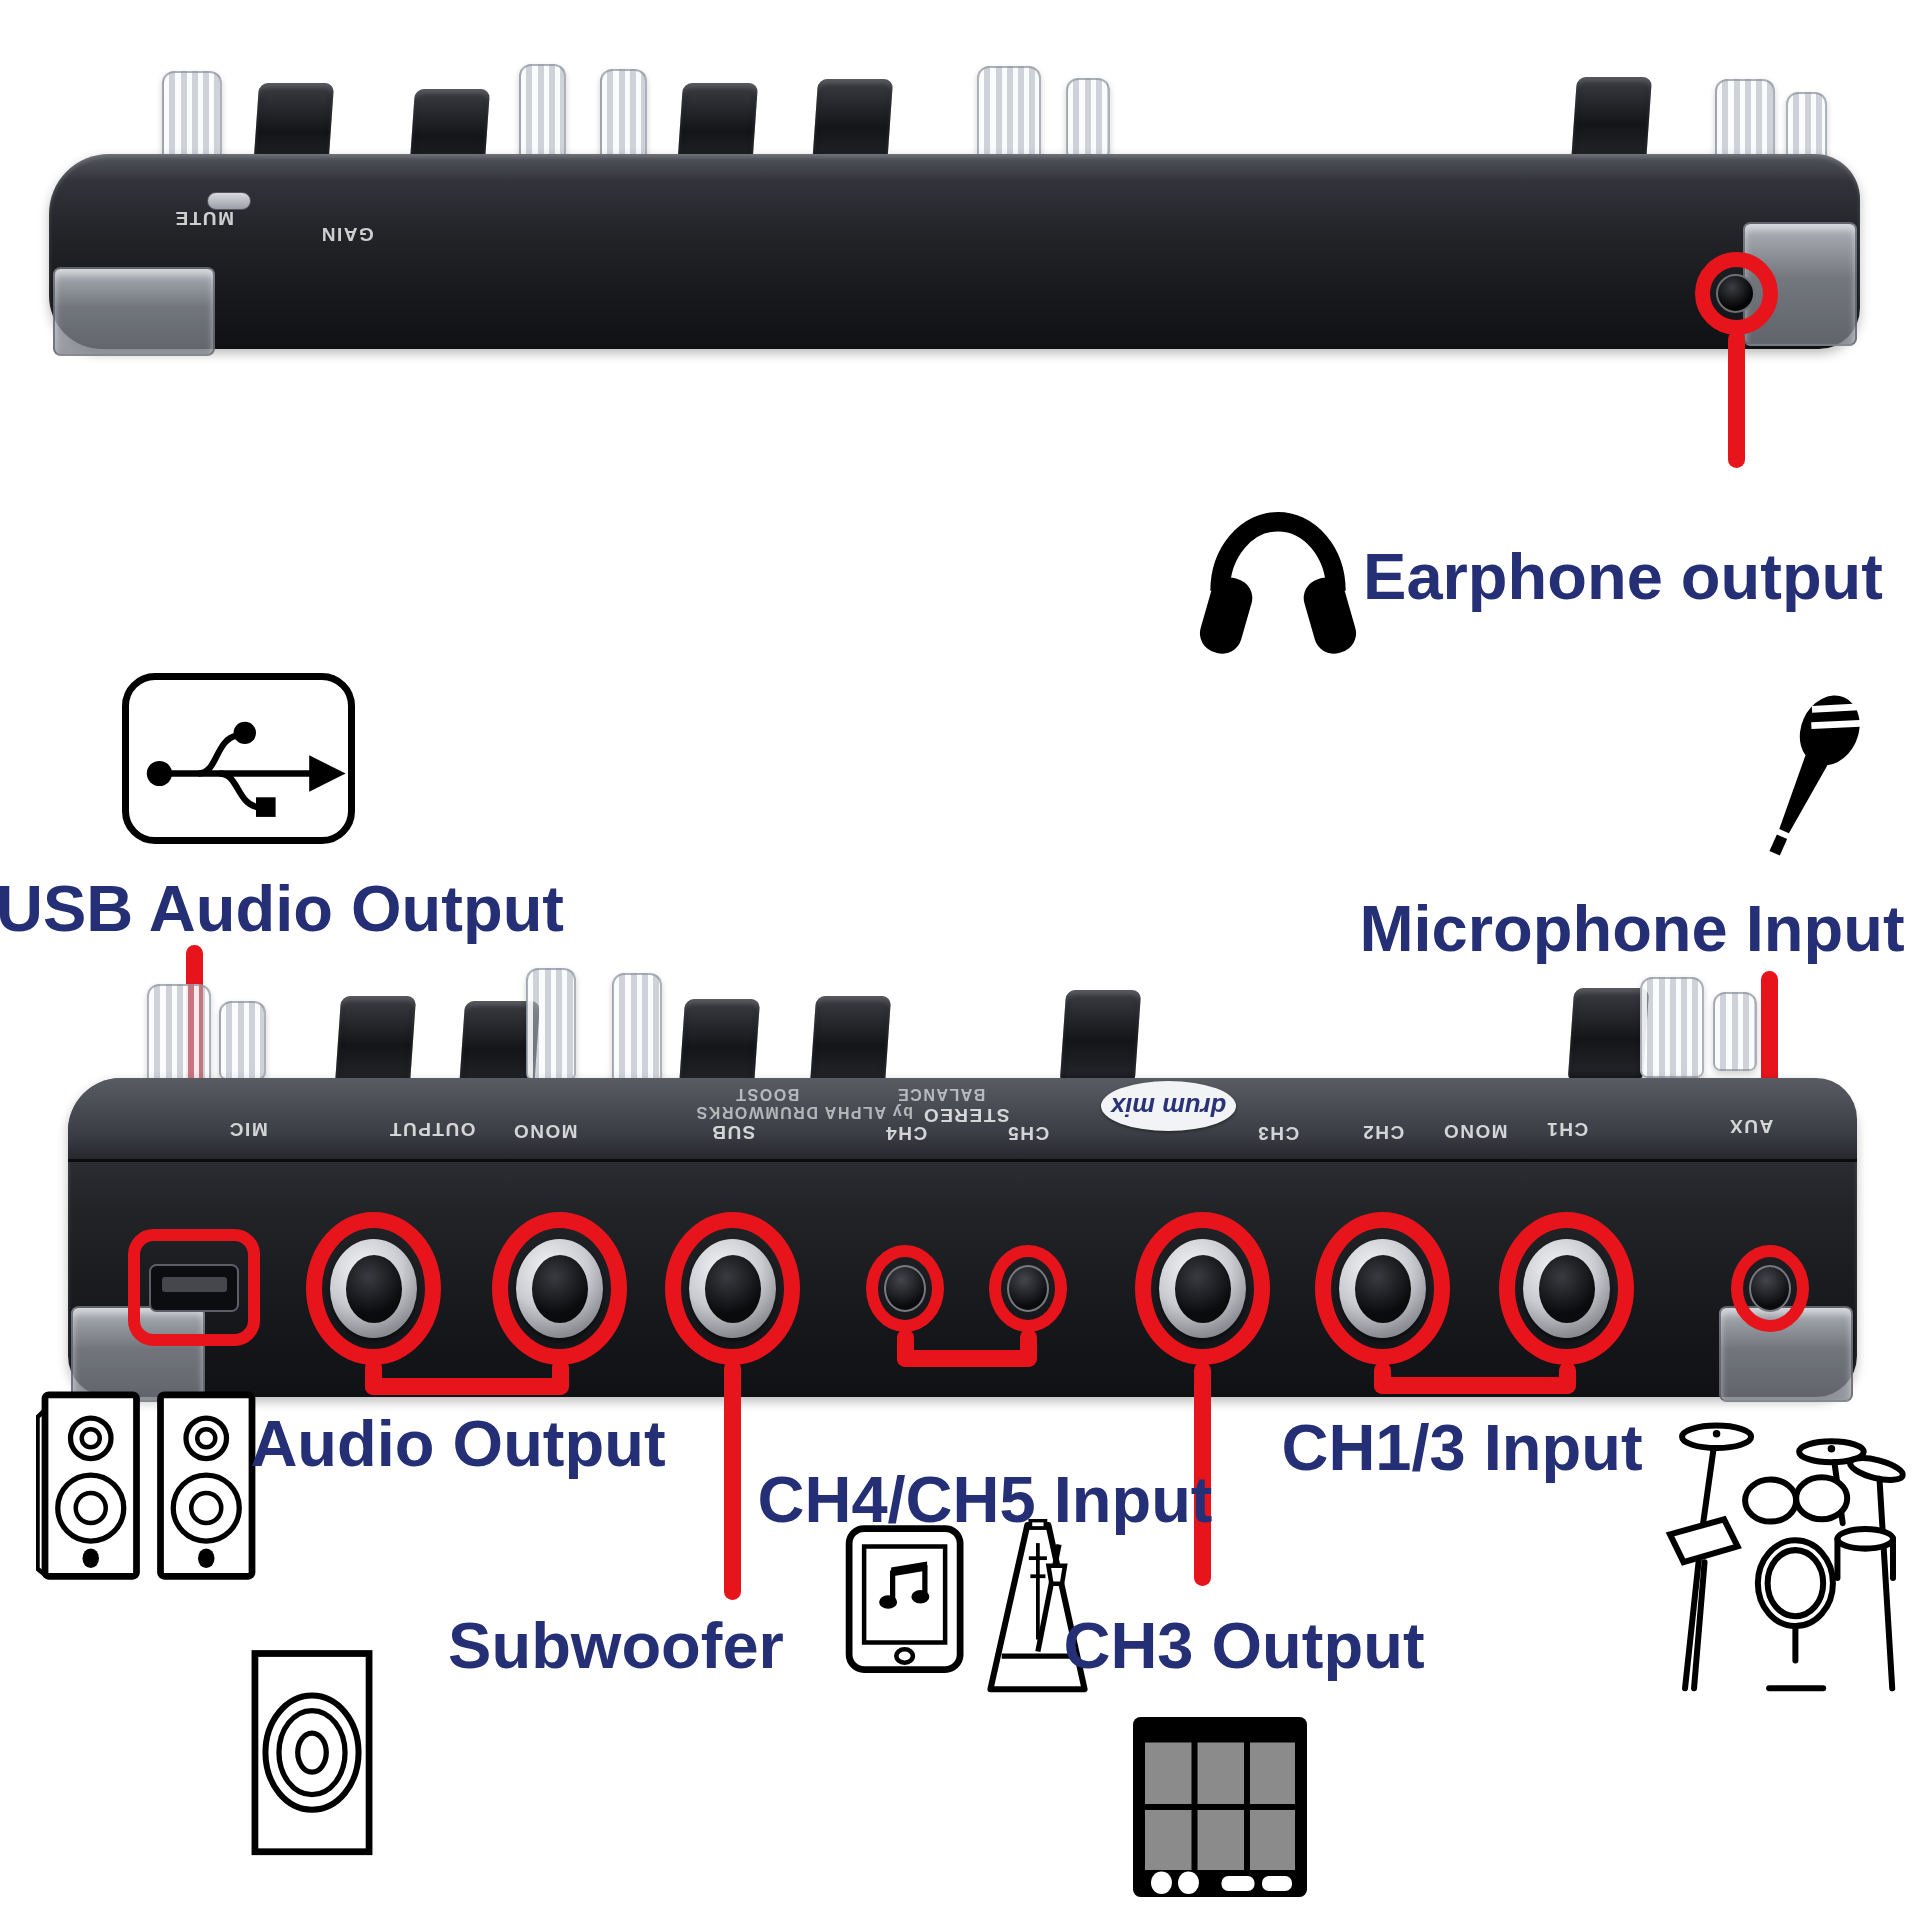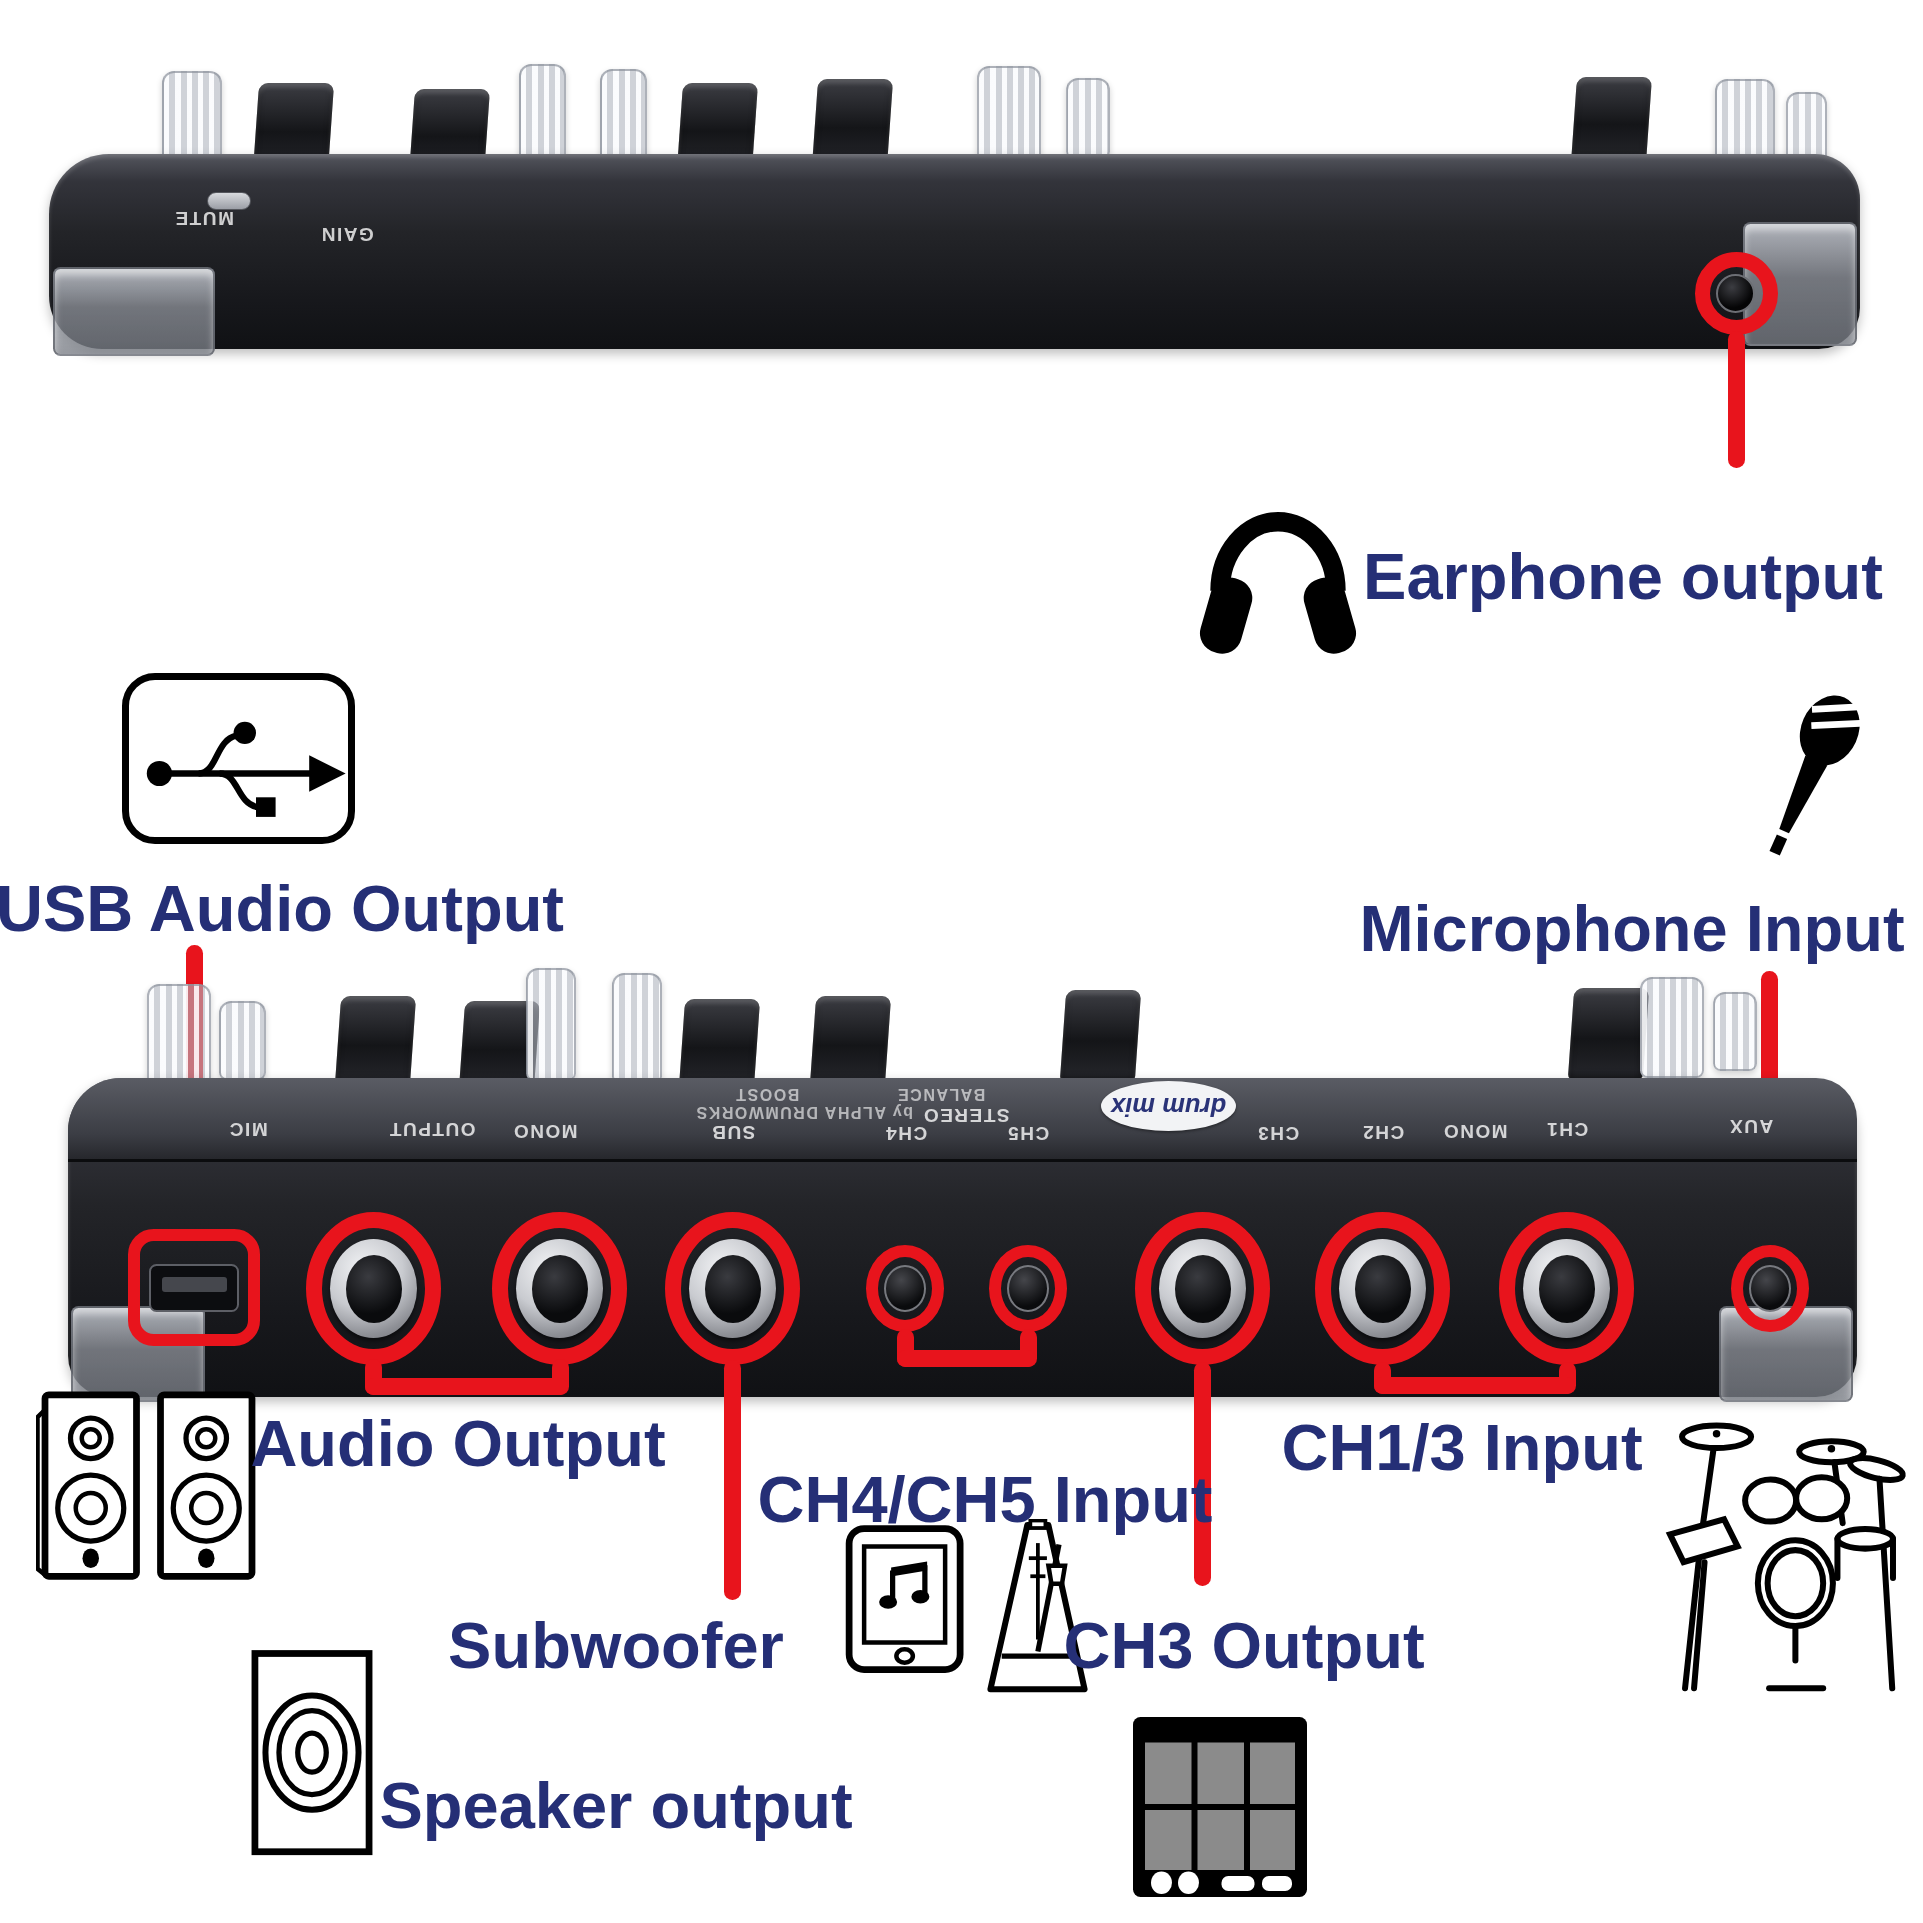--- a/index.html
+++ b/index.html
@@ -256,21 +256,20 @@
     </g>
   </svg>
 
   <svg style="left:248px;top:1646px;" width="128" height="214" viewBox="0 0 170 285">
     <rect x="9" y="10" width="152" height="264" fill="#fff" stroke="#000" stroke-width="9"></rect>
     <ellipse cx="85" cy="142" rx="62" ry="76" fill="none" stroke="#000" stroke-width="8"></ellipse>
     <ellipse cx="85" cy="142" rx="44" ry="56" fill="none" stroke="#000" stroke-width="7"></ellipse>
     <ellipse cx="85" cy="142" rx="19" ry="26" fill="none" stroke="#000" stroke-width="7"></ellipse>
   </svg>
   <div class="lbl" style="left:616px;top:1612px;">Subwoofer</div>
-  <div class="lbl" style="left:616px;top:1772px;">Speaker output</div>
 
   <svg style="left:843px;top:1524px;" width="124" height="150" viewBox="0 0 165 200">
     <rect x="8" y="6" width="148" height="188" rx="20" fill="#fff" stroke="#000" stroke-width="9"></rect>
     <rect x="28" y="30" width="108" height="128" fill="#fff" stroke="#000" stroke-width="6"></rect>
     <polygon points="64,58 112,50 112,62 64,70" fill="#000"></polygon>
     <line x1="66" y1="62" x2="66" y2="102" stroke="#000" stroke-width="7"></line>
     <line x1="109" y1="55" x2="109" y2="95" stroke="#000" stroke-width="7"></line>
     <ellipse cx="60" cy="104" rx="12" ry="9" fill="#000"></ellipse>
     <ellipse cx="103" cy="97" rx="12" ry="9" fill="#000"></ellipse>
     <ellipse cx="82" cy="176" rx="11" ry="9" fill="none" stroke="#000" stroke-width="6"></ellipse>

